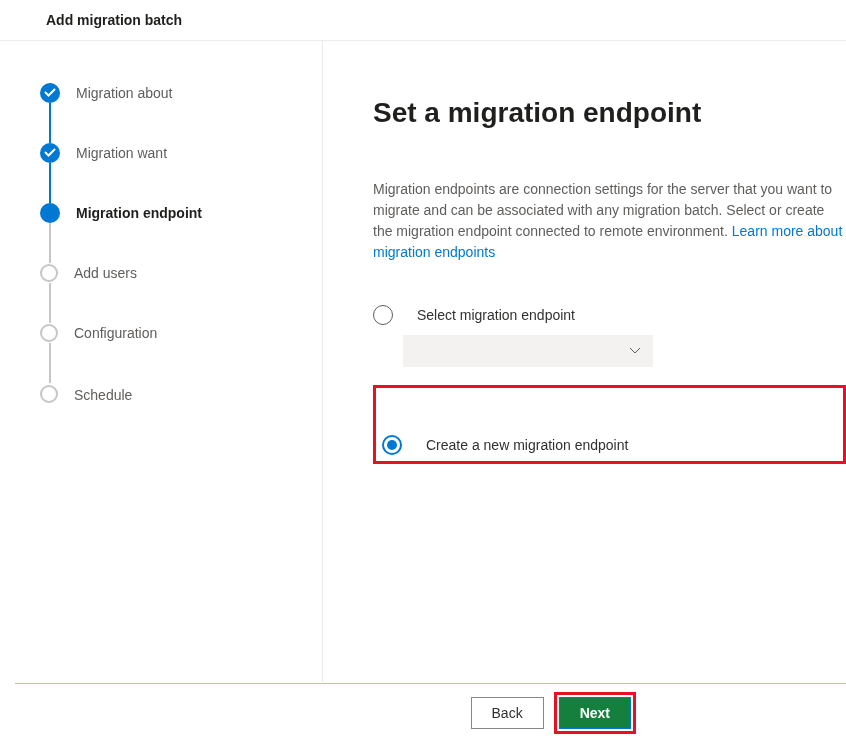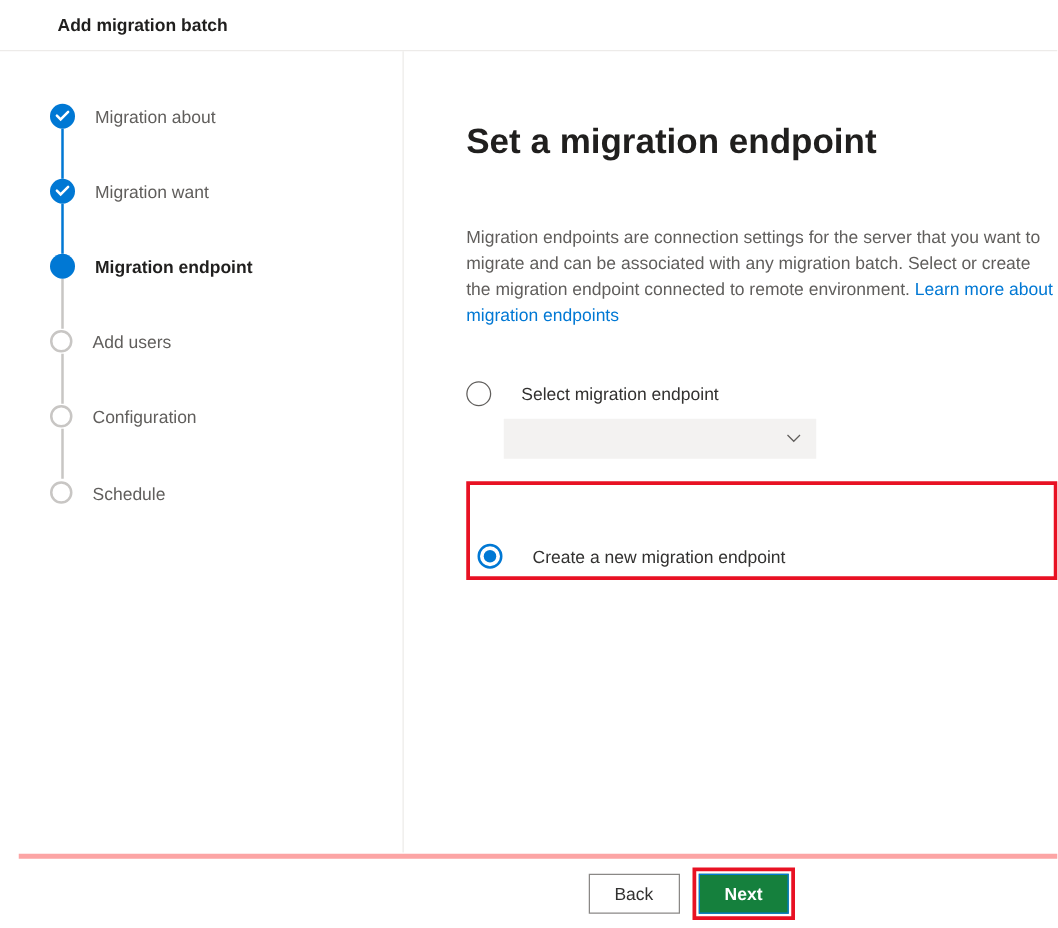--- a/index.html
+++ b/index.html
@@ -187,21 +187,21 @@
       height: 8px;
       stroke: #605e5c;
       fill: none;
     }
     .footer {
       position: absolute;
       bottom: 0;
       left: 15px;
       right: 0;
       height: 59px;
-      border-top: 4px solid #fca5a5;
+      border-top: 1px solid #fca5a5;
       display: flex;
       align-items: center;
       justify-content: flex-end;
       padding-right: 210px;
       gap: 10px;
     }
     .btn {
       height: 32px;
       padding: 0 20px;
       font-size: 14px;

